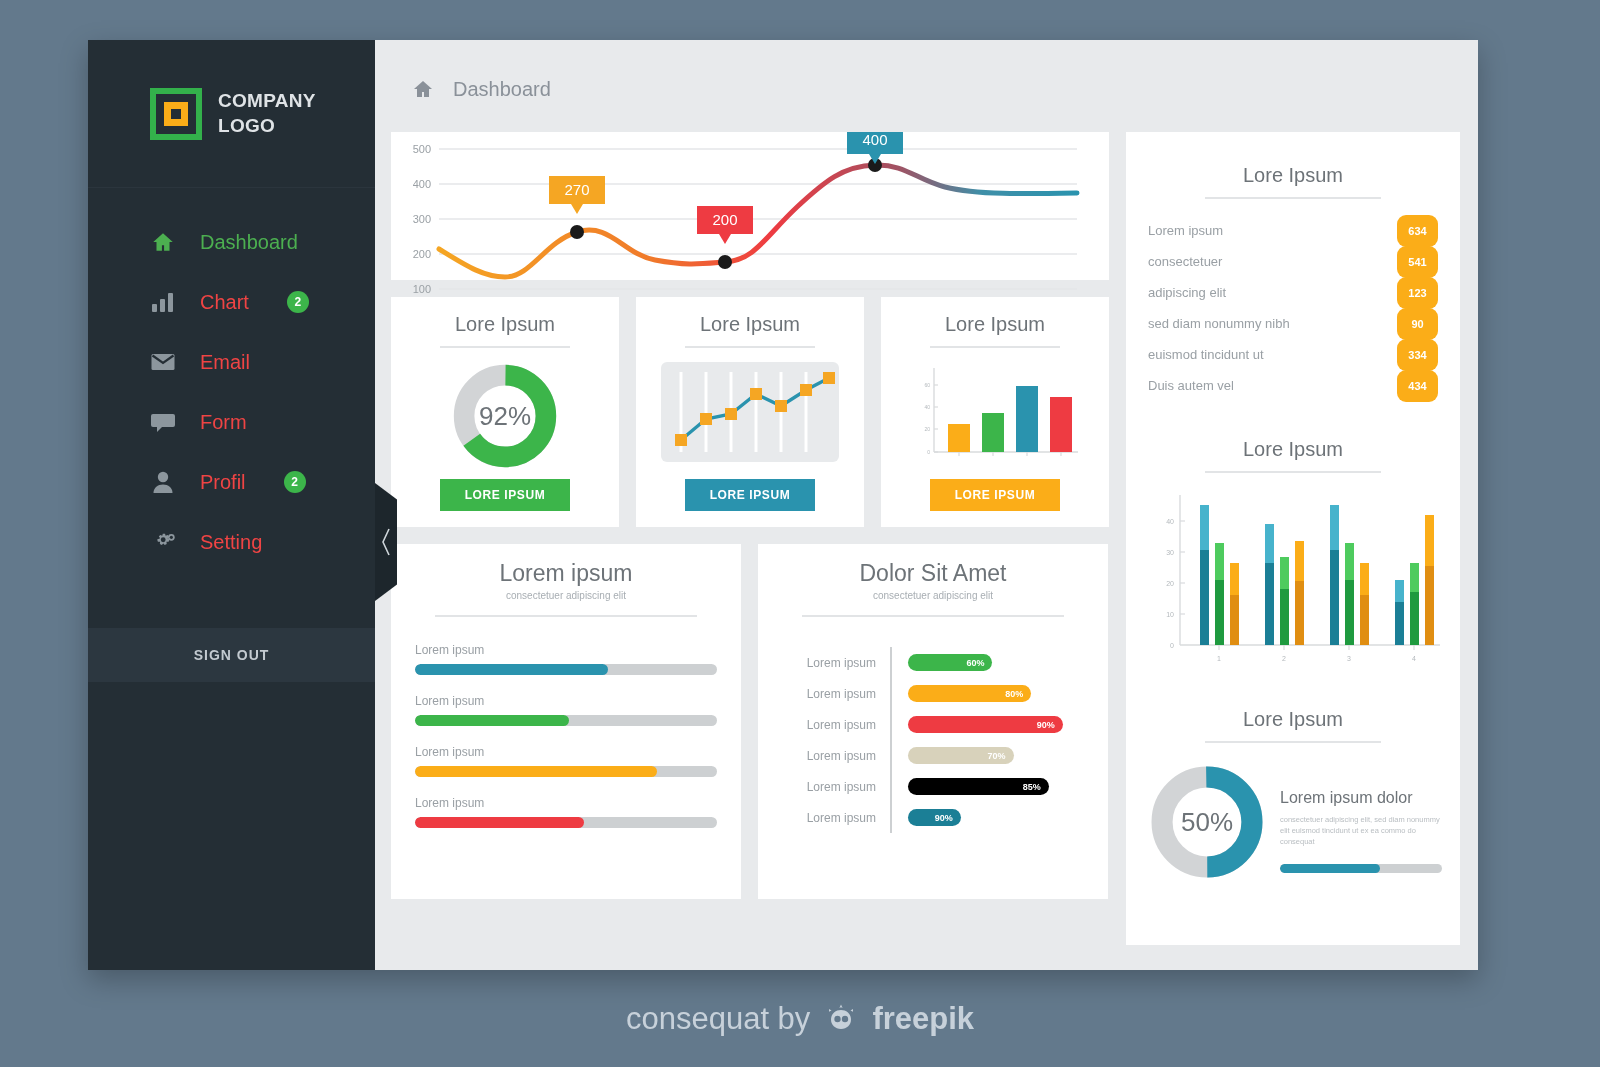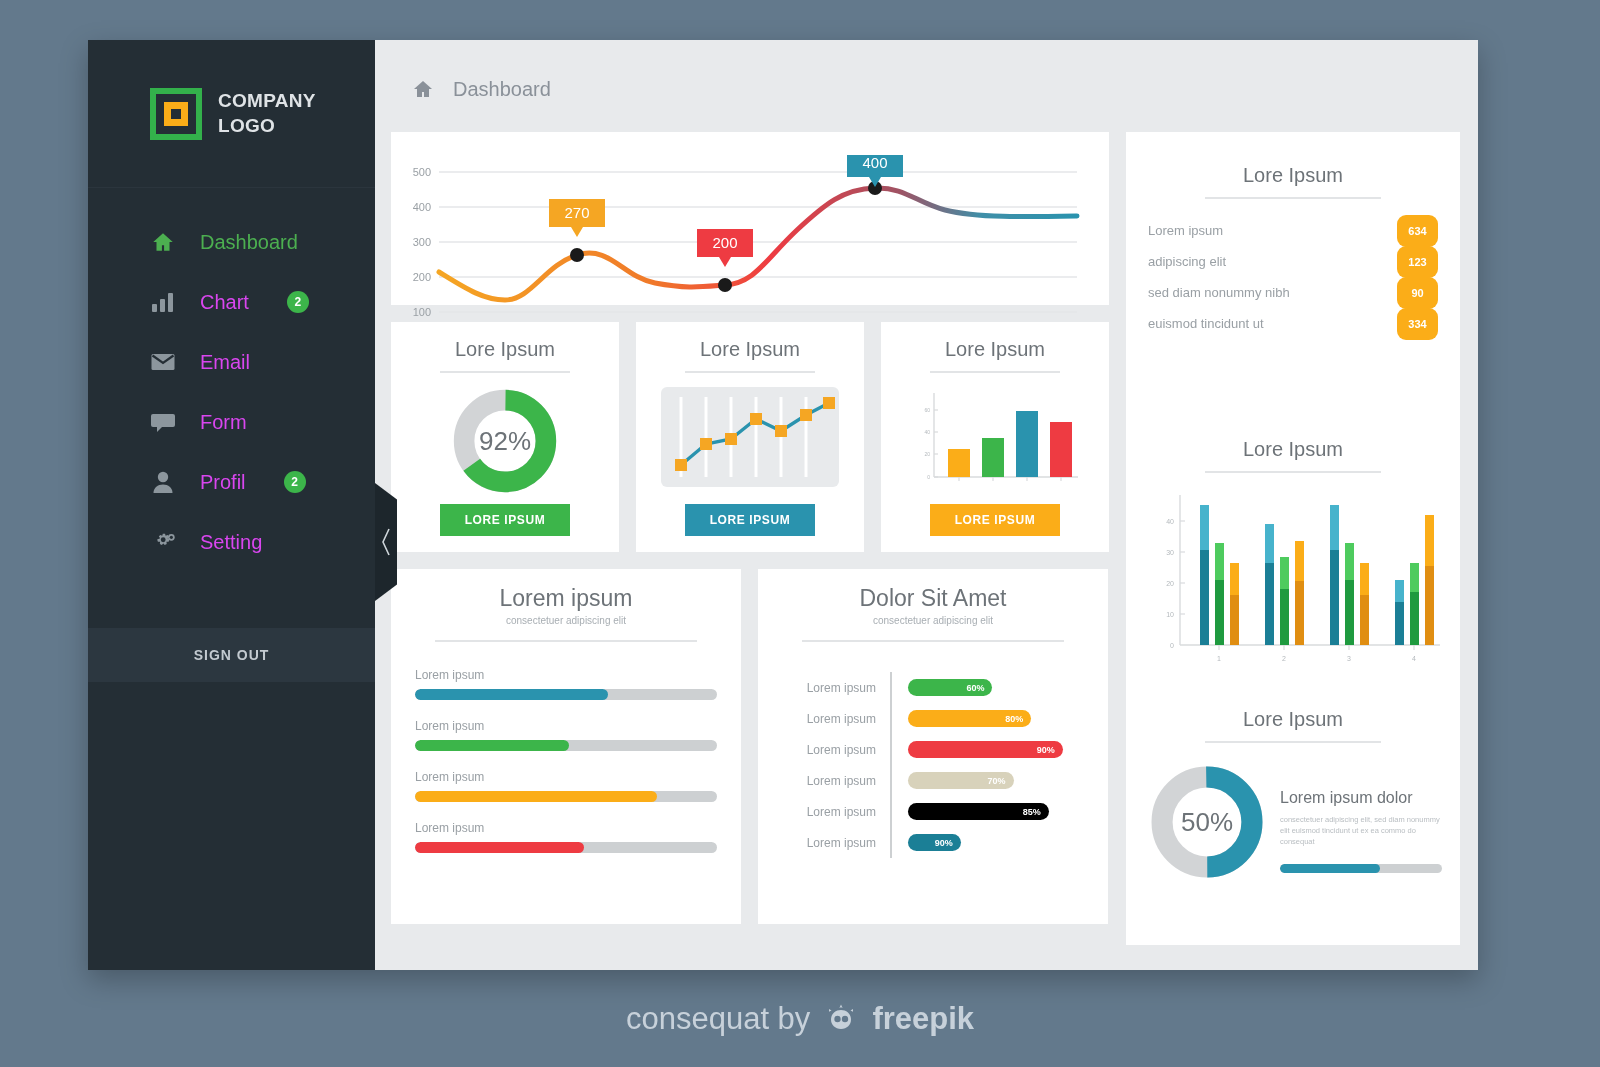--- a/index.html
+++ b/index.html
@@ -45,21 +45,21 @@
     height:60px; display:flex; align-items:center;
     padding-left:62px; gap:24px; cursor:pointer;
     position:relative;
   }
   .nav-icon{
     width:26px; height:26px; flex:none;
     display:flex; align-items:center; justify-content:center;
     color:#8c969d;
   }
   .nav-item.active .nav-icon{ color:#4caf50; }
-  .nav-label{ font-size:20px; color:#d946ef; }
+  .nav-label{ font-size:20px; color:#ef4444; }
   .nav-item.active .nav-label{ color:#4caf50; }
   .nav-badge{
     margin-left:14px; min-width:22px; height:22px; border-radius:11px;
     background:#3cb54a; color:#fff; font-size:12px; font-weight:bold;
     display:flex; align-items:center; justify-content:center; padding:0 6px;
   }
   #signout{
     position:absolute; top:588px; left:0; width:287px; height:54px;
     background:#2c3740; display:flex; align-items:center; justify-content:center;
     color:#c3cad0; font-size:14px; font-weight:bold; letter-spacing:1px; cursor:pointer;
@@ -96,21 +96,21 @@
   .col-right{ width:334px; }
   .card{ background:#fff; }
   .card-title{
     text-align:center; font-size:20px; color:#6d7378; font-weight:normal;
     padding-top:16px;
   }
   .card-sub{ text-align:center; font-size:10px; color:#a8aeb3; margin-top:3px; }
   .divider{ height:2px; background:#e2e4e6; margin:10px auto 0; }
 
   
-  #linechart-card{ height:173px; padding:23px 14px; margin-bottom:17px; }
+  #linechart-card{ height:148px; padding:0 14px; margin-bottom:17px; }
 
   
   #widgets{ display:flex; gap:17px; }
   .widget{ width:228px; height:230px; display:flex; flex-direction:column; align-items:center; }
   .widget .divider{ width:130px; }
   .widget-btn{
     color:#fff; font-size:12px; font-weight:bold; letter-spacing:.6px;
     padding:9px 0; width:130px; text-align:center; cursor:pointer; margin-top:auto;
     margin-bottom:16px;
   }
@@ -499,30 +499,38 @@
 
         <div id="list-card">
           <div class="card-title" style="padding-top:32px">Lore Ipsum</div>
           <div class="divider"></div>
           <div style="margin-top:16px">
             <div class="list-row">
               <span class="list-text">Lorem ipsum</span>
               <span class="list-badge">634</span>
             </div>
             <div class="list-row">
+              <span class="list-text">consectetuer</span>
+              <span class="list-badge">541</span>
+            </div>
+            <div class="list-row">
               <span class="list-text">adipiscing elit</span>
               <span class="list-badge">123</span>
             </div>
             <div class="list-row">
               <span class="list-text">sed diam nonummy nibh</span>
               <span class="list-badge">90</span>
             </div>
             <div class="list-row">
               <span class="list-text">euismod tincidunt ut</span>
               <span class="list-badge">334</span>
+            </div>
+            <div class="list-row">
+              <span class="list-text">Duis autem vel</span>
+              <span class="list-badge">434</span>
             </div>
           </div>
         </div>
 
         <div id="barchart-card">
           <div class="card-title">Lore Ipsum</div>
           <div class="divider"></div>
           <svg width="310" height="190" viewBox="0 0 310 190" style="margin:14px 0 0 14px">
             <line x1="40" y1="8" x2="40" y2="158" stroke="#d9dbdd" stroke-width="1.4"></line>
             <line x1="40" y1="158" x2="300" y2="158" stroke="#d9dbdd" stroke-width="1.4"></line>

